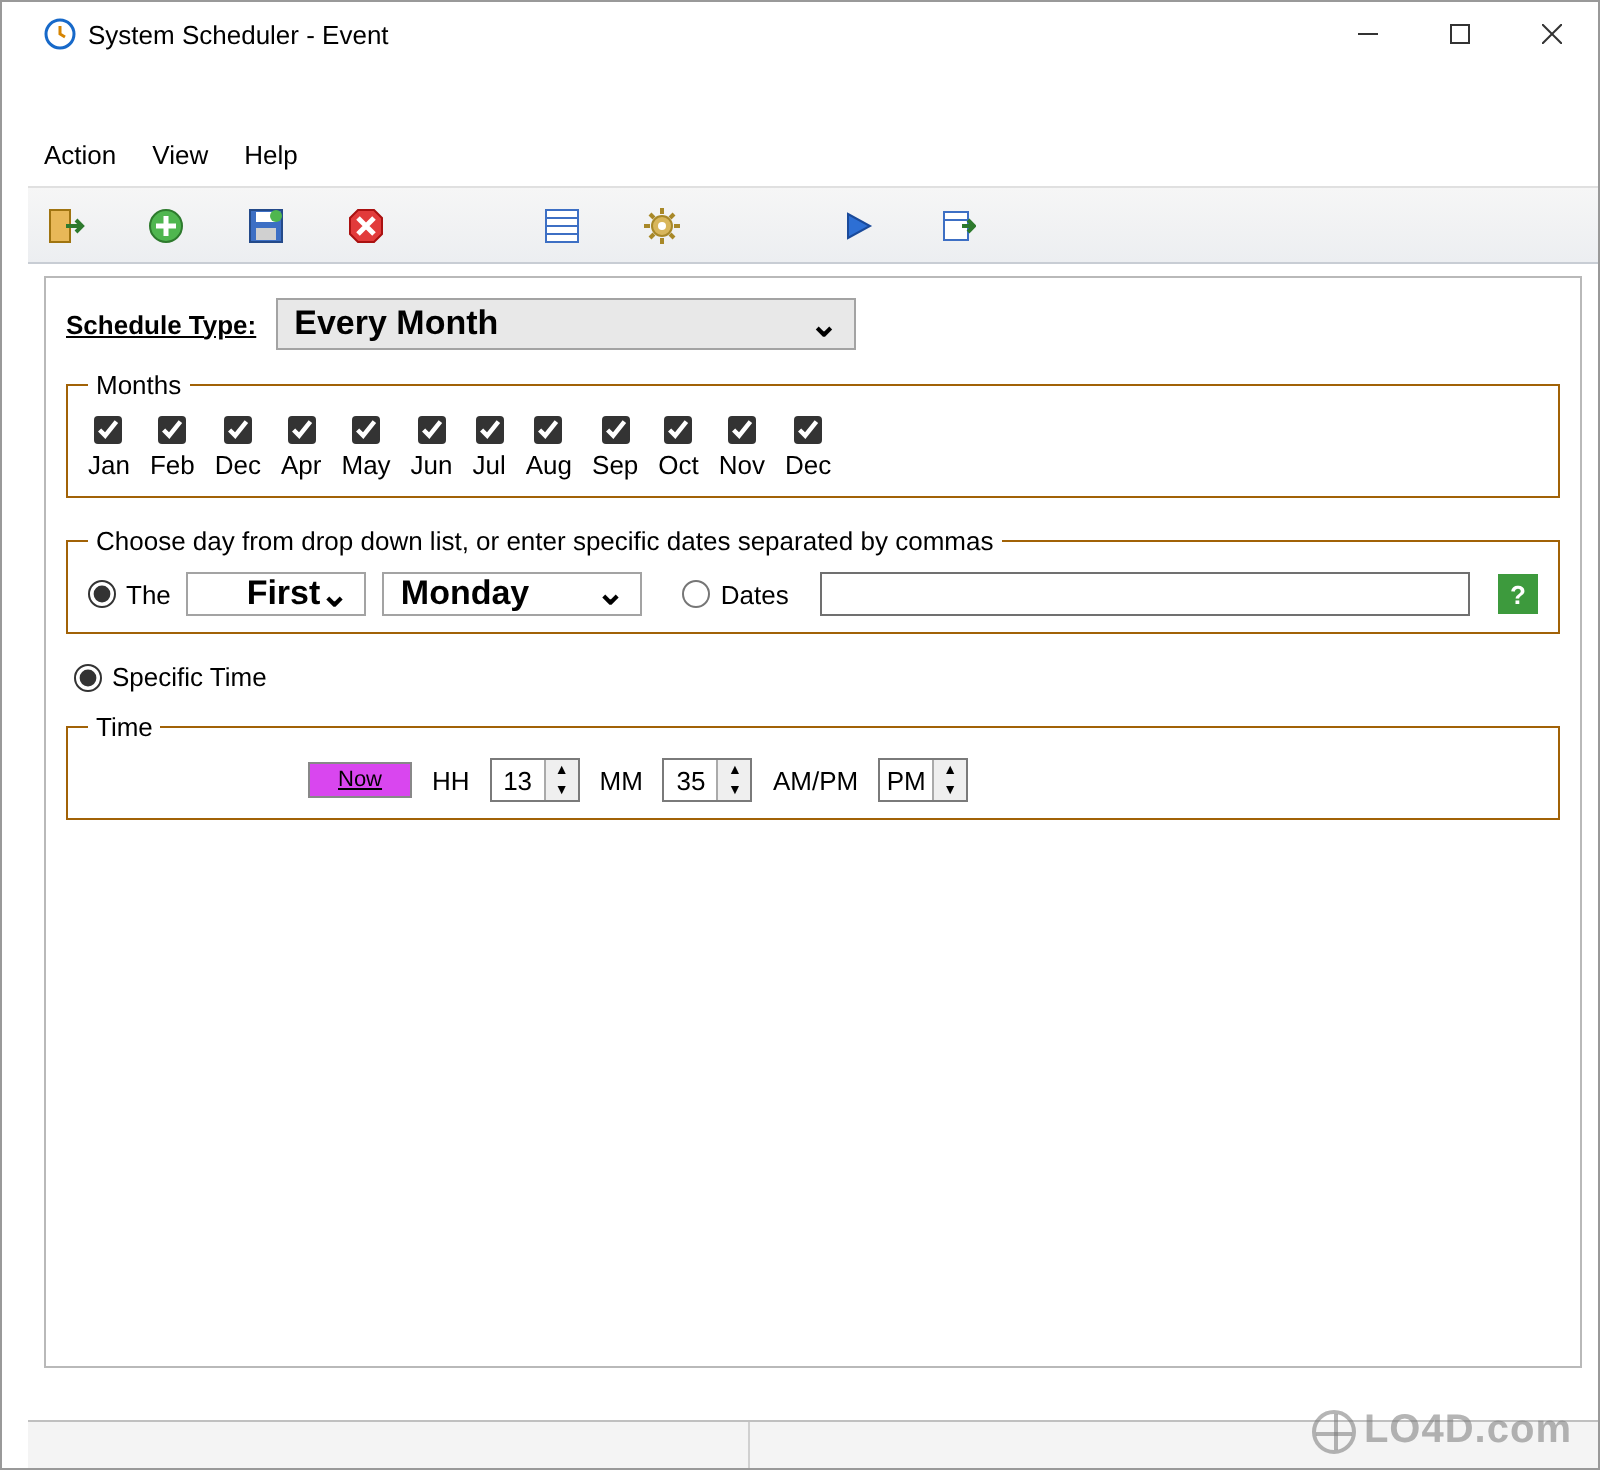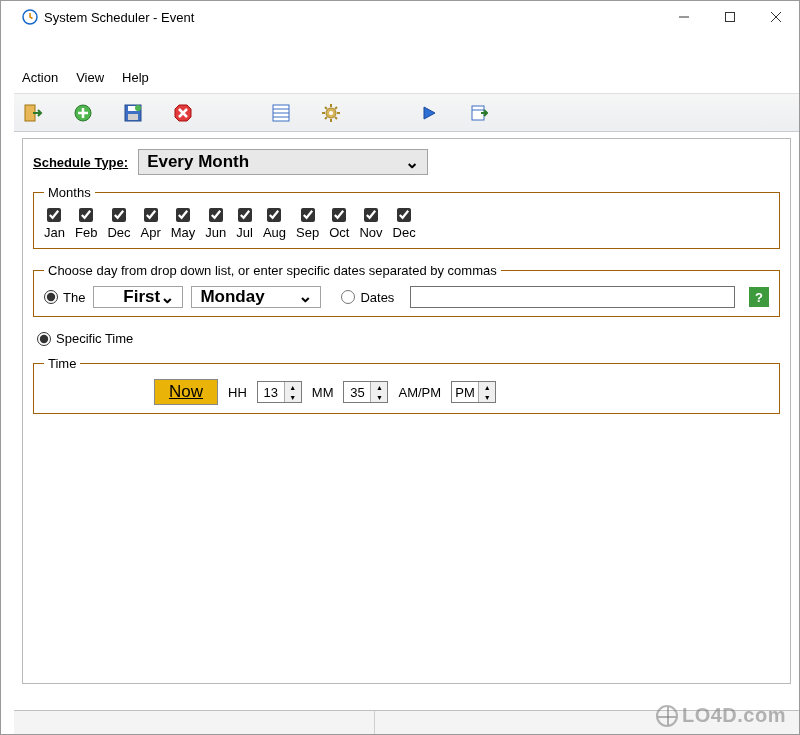--- a/index.html
+++ b/index.html
@@ -28,21 +28,21 @@
   fieldset{border:1px solid #a16207;padding:8px 10px 8px 10px;margin-bottom:14px;}
   legend{padding:0 4px;font-size:13px;}
   .months{display:flex;gap:10px;flex-wrap:nowrap;}
   .chk{display:flex;align-items:center;gap:3px;font-size:13px;flex-direction:column;}
   .chk input{width:14px;height:14px;}
   .radio{display:flex;align-items:center;gap:5px;font-size:13px;}
   .radio input{width:14px;height:14px;}
   .dates-input{border:1px solid #707070;height:22px;flex:1;min-width:240px;margin-left:8px;}
   .helpbtn{width:20px;height:20px;background:#3d9a3d;color:#fff;display:flex;align-items:center;justify-content:center;font-weight:bold;margin-left:6px;font-size:13px;}
   .time-row{display:flex;align-items:center;gap:10px;padding-left:110px;}
-  .btn{border:1px solid #888;background:#eab308;padding:2px 14px;font-size:17px;}
+  .btn{border:1px solid #888;background:#d946ef;padding:2px 14px;font-size:11px;}
   .spinner{display:flex;align-items:center;border:1px solid #7a7a7a;height:22px;}
   .spinner .val{width:26px;text-align:center;font-size:13px;}
   .spinner .arrows{display:flex;flex-direction:column;border-left:1px solid #aaa;}
   .spinner .arrows div{width:16px;height:10px;display:flex;align-items:center;justify-content:center;font-size:7px;background:#efefef;}
   .statusbar{height:24px;border-top:1px solid #c0c0c0;background:#f4f4f4;display:flex;}
   .statusbar .sect{border-right:1px solid #d0d0d0;width:46%;height:100%;}
   .watermark{position:absolute;right:14px;bottom:8px;font-size:20px;color:rgba(120,120,120,0.55);font-weight:600;letter-spacing:0.5px;display:flex;align-items:center;gap:4px;}
   .watermark .globe{width:22px;height:22px;border:2px solid rgba(120,120,120,0.55);border-radius:50%;position:relative;}
   .watermark .globe:before{content:"";position:absolute;left:50%;top:0;bottom:0;border-left:2px solid rgba(120,120,120,0.55);}
   .watermark .globe:after{content:"";position:absolute;top:50%;left:0;right:0;border-top:2px solid rgba(120,120,120,0.55);}

